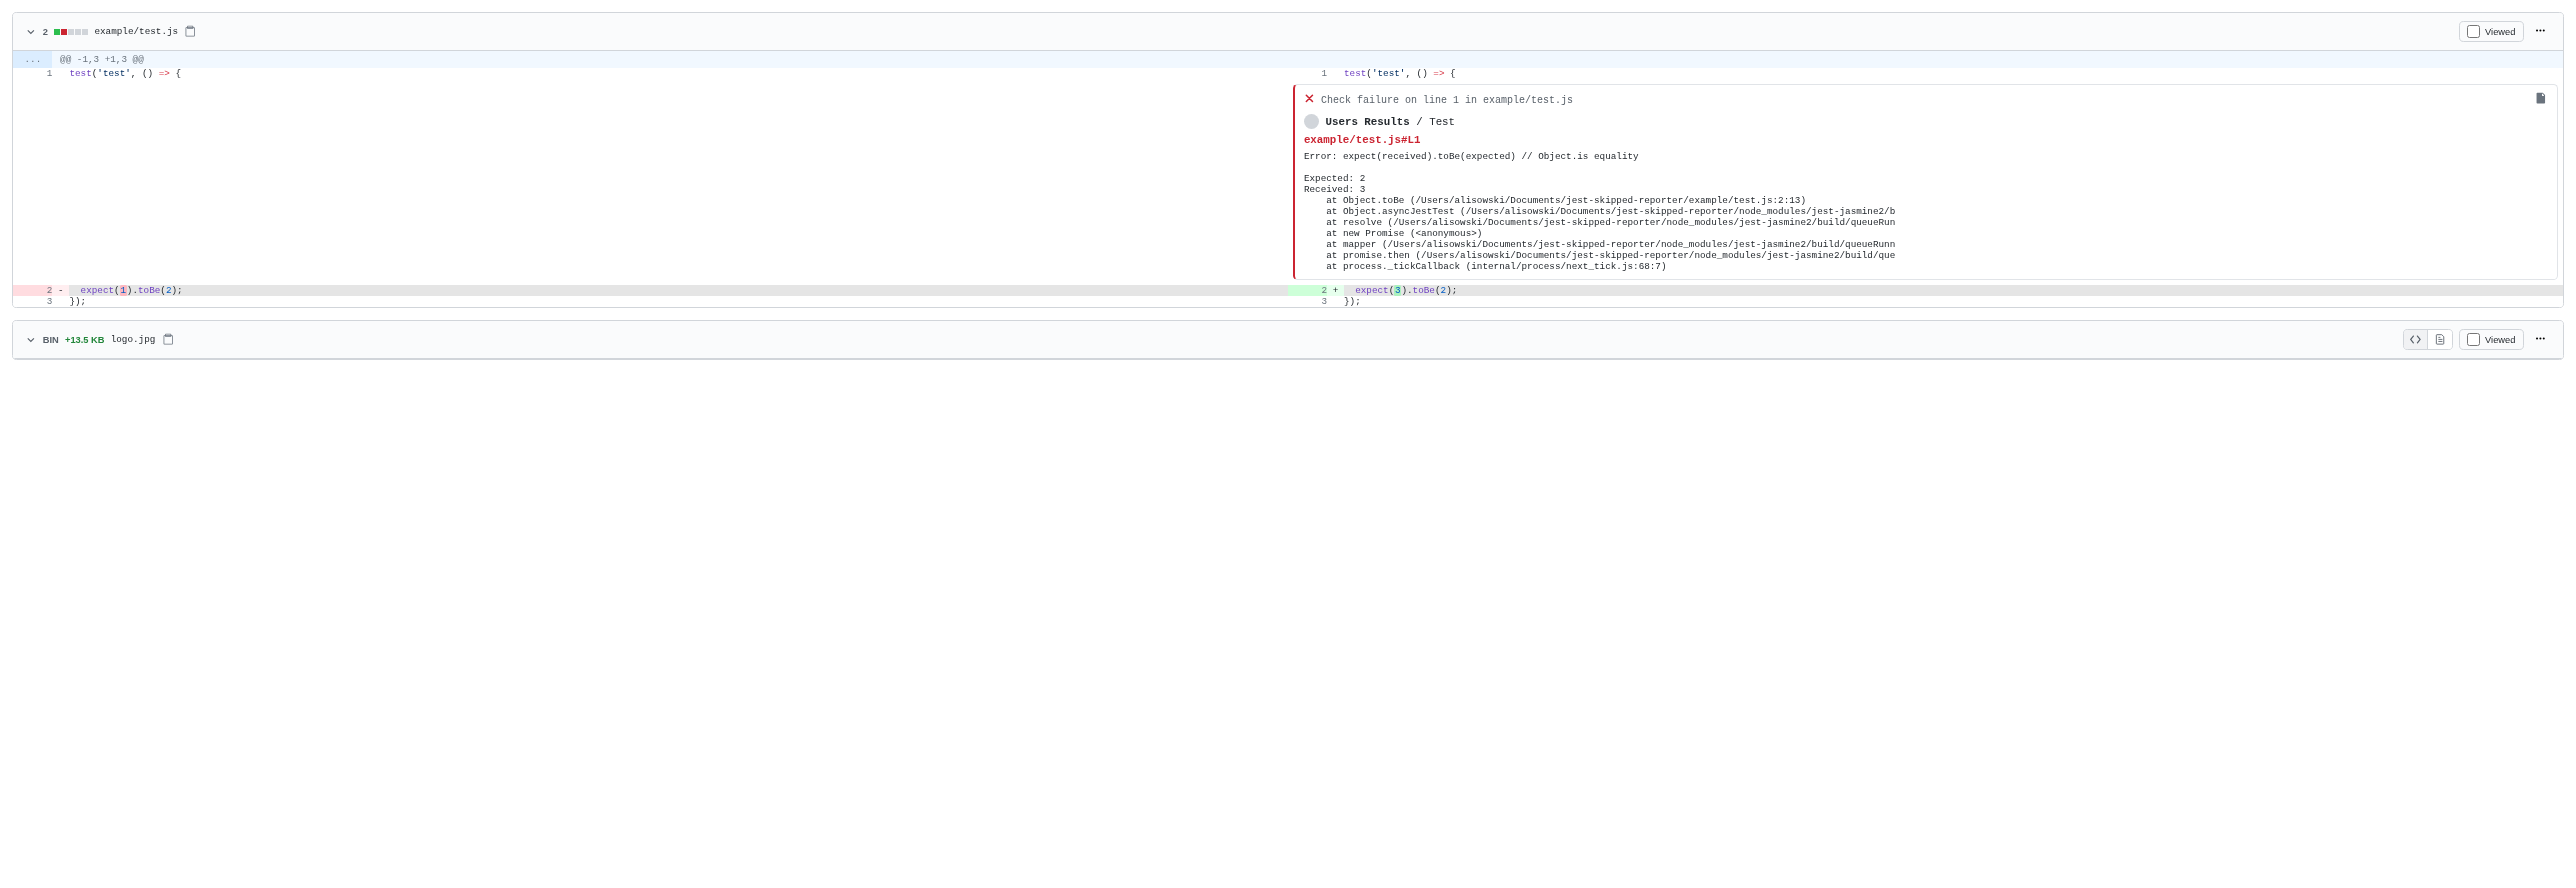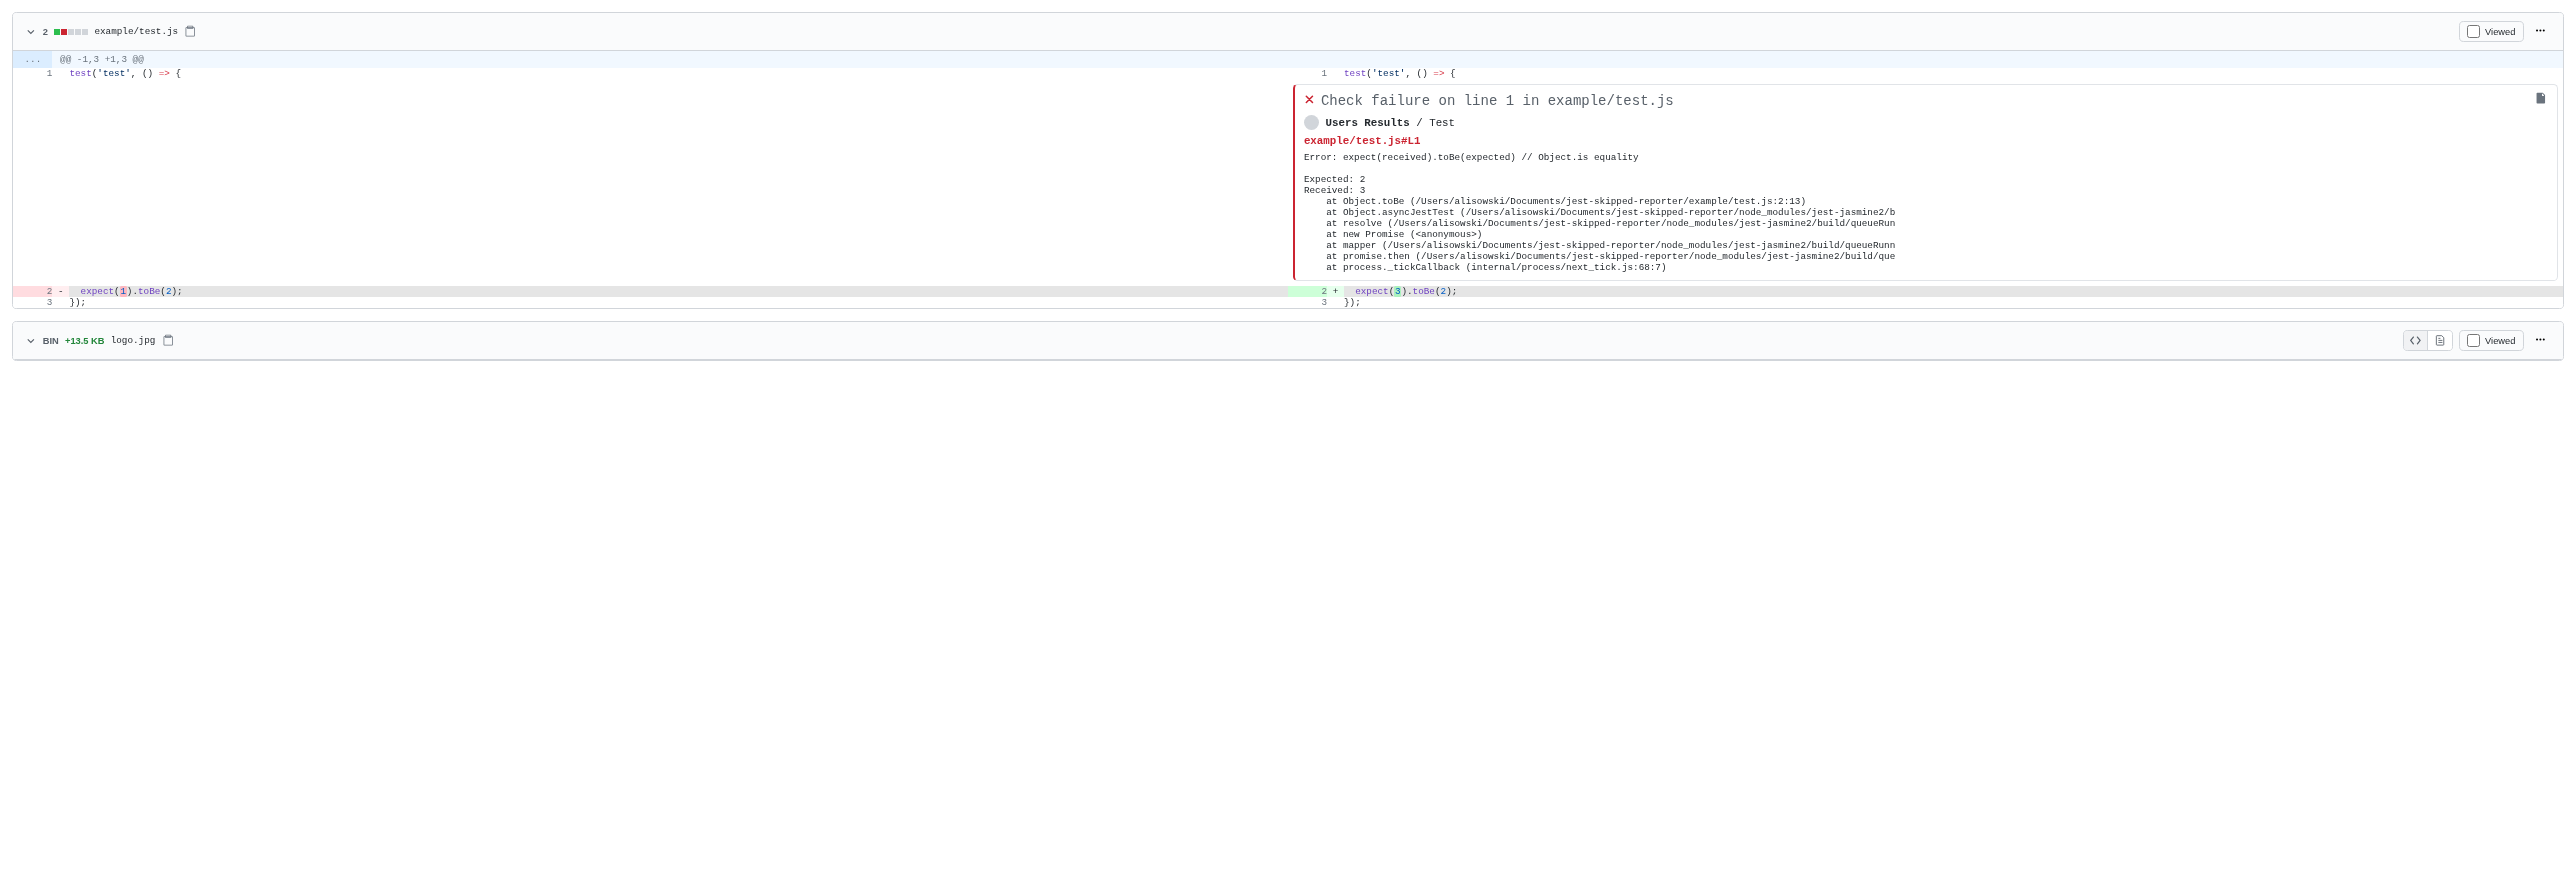--- a/index.html
+++ b/index.html
@@ -95,21 +95,21 @@
 
   tr.ctx td { background:#fff; }
 
   
   .annotation-cell { padding:4.6px 4.6px 4.6px 0 !important; }
   .annotation {
     border:0.8px solid #e1e4e8; border-left:2.3px solid #cb2431;
     border-radius:4.6px; margin:0 0 0 4.6px; padding:7.7px 9.3px;
     position:relative; overflow:hidden;
   }
-  .anno-top { display:flex; align-items: center; gap:6.2px; color:#586069; font-size:14px; }
+  .anno-top { display:flex; align-items: center; gap:6.2px; color:#586069; font-size:10px; }
   .x-icon { color:#cb2431; font-weight:bold; }
   .anno-actions { margin-left:auto; color:#6a737d; cursor:pointer; }
 
   .anno-source { display:flex; align-items:center; gap:6.2px; margin-top:6.2px; font-size:10.8px; }
   .avatar { width:15.4px; height:15.4px; border-radius:50%; background:#d1d5da; display:inline-block; }
   .anno-source strong { font-weight:600; }
 
   .anno-link { color:#cb2431; font-weight:600; margin-top:4.6px; display:block; font-size:10.8px; }
   .anno-body { margin-top:4.6px; white-space:pre; overflow:hidden; color:#24292e; }
 

